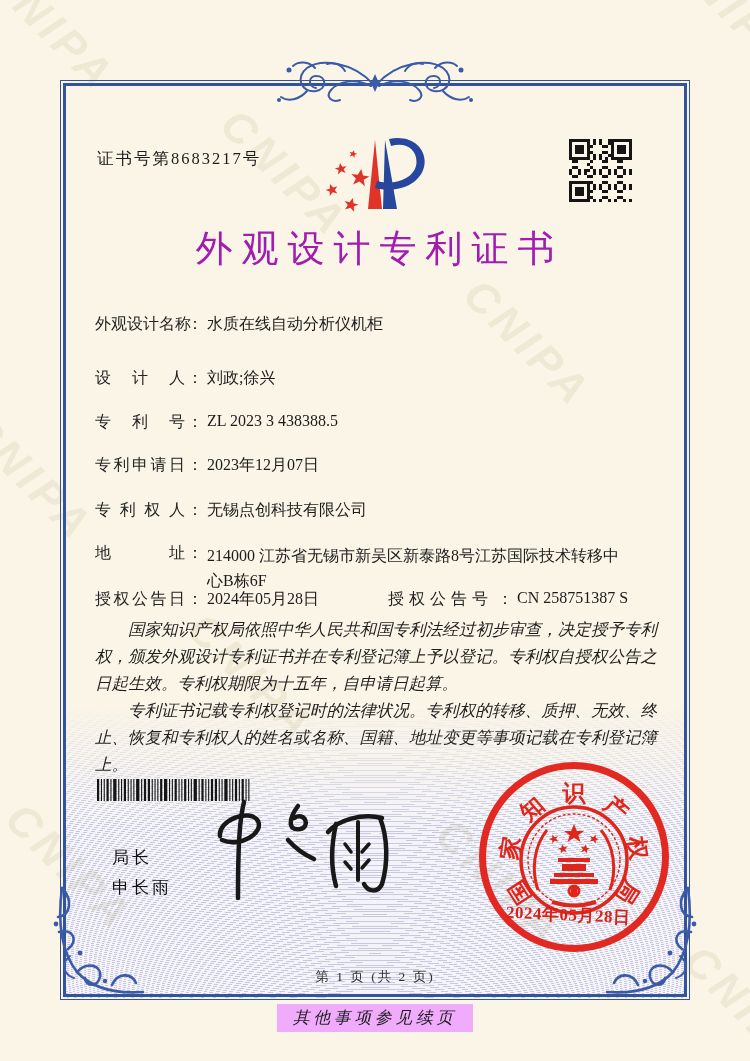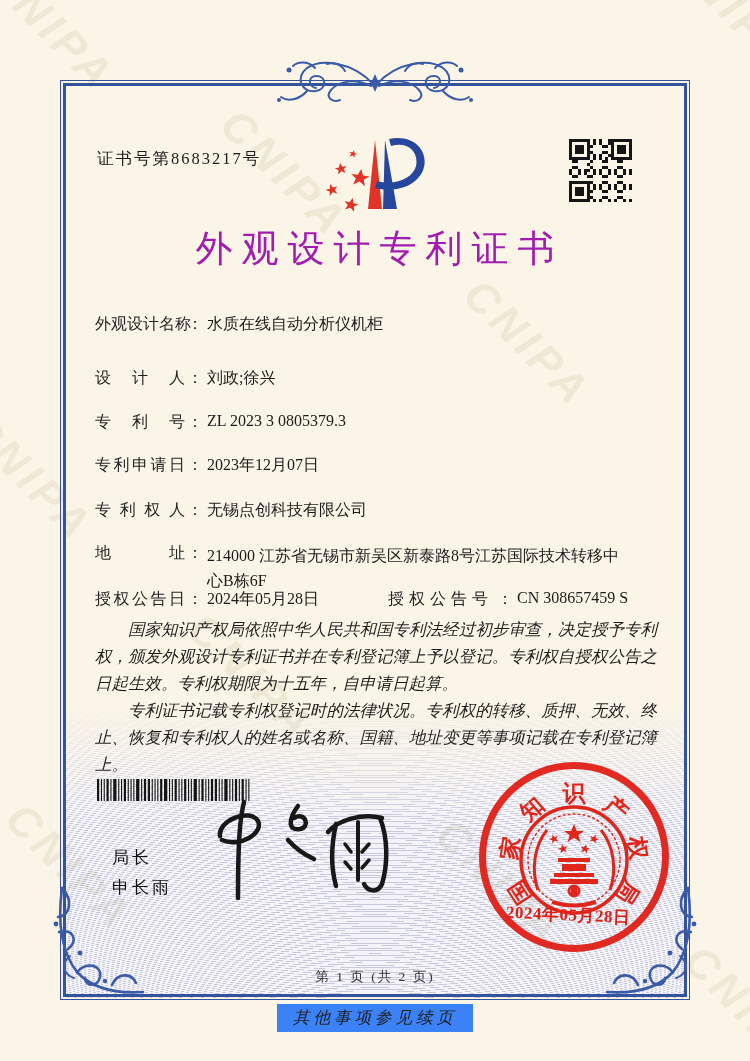--- a/index.html
+++ b/index.html
@@ -72,21 +72,21 @@
     position:absolute;left:506px;top:904px;width:150px;z-index:7;
     color:#dd2013;font-size:17px;font-weight:bold;letter-spacing:0.5px;
     transform:rotate(2.5deg);
   }
   .pageinfo{
     position:absolute;top:968px;left:0;width:100%;text-align:center;
     font-size:13.5px;letter-spacing:2px;color:#333;z-index:5;
   }
   .note{
     position:absolute;top:1004px;left:50%;transform:translateX(-50%);
-    background:#3b82f6;padding:3px 16px;font-size:16.5px;font-style:italic;
+    background:#f0abfc;padding:3px 16px;font-size:16.5px;font-style:italic;
     letter-spacing:4px;color:#1e1e1e;white-space:nowrap;z-index:5;
   }
 </style>
 </head>
 <body>
 
 <div class="page">
 
   <div class="wm" style="left:-28px;top:2px">CNIPA</div>
   <div class="wm" style="left:652px;top:-18px">CNIPA</div>
@@ -292,21 +292,21 @@
         <span>设</span>
         <span>计</span>
         <span>人</span>
       </span><span class="colon">：</span><span class="fvalue">刘政;徐兴</span>
   </div>
   <div class="row" style="top:412px">
     <span class="flabel">
         <span>专</span>
         <span>利</span>
         <span>号</span>
-      </span><span class="colon">：</span><span class="fvalue">ZL 2023 3 0805379.3</span>
+      </span><span class="colon">：</span><span class="fvalue">ZL 2023 3 438388.5</span>
   </div>
   <div class="row" style="top:455px">
     <span class="flabel">
         <span>专</span>
         <span>利</span>
         <span>申</span>
         <span>请</span>
         <span>日</span>
       </span><span class="colon">：</span><span class="fvalue">2023年12月07日</span>
   </div>
@@ -326,21 +326,21 @@
   </div>
   <div class="row" style="top:589px">
     <span class="flabel">
         <span>授</span>
         <span>权</span>
         <span>公</span>
         <span>告</span>
         <span>日</span>
       </span><span class="colon">：</span><span class="fvalue">2024年05月28日</span>
     <span class="pair2">
-      <span class="plabel">授权公告号</span><span class="colon">：</span><span class="fvalue">CN 308657459 S</span>
+      <span class="plabel">授权公告号</span><span class="colon">：</span><span class="fvalue">CN 258751387 S</span>
     </span>
   </div>
 
   <div class="paras">
     <p>国家知识产权局依照中华人民共和国专利法经过初步审查，决定授予专利权，颁发外观设计专利证书并在专利登记簿上予以登记。专利权自授权公告之日起生效。专利权期限为十五年，自申请日起算。</p>
     <p>专利证书记载专利权登记时的法律状况。专利权的转移、质押、无效、终止、恢复和专利权人的姓名或名称、国籍、地址变更等事项记载在专利登记簿上。</p>
   </div>
 
   <svg class="barcode" id="barcode" width="158" height="22" viewBox="0 0 158 22">
       <rect x="0" y="0" width="2.2" height="22" fill="#151515"></rect>

